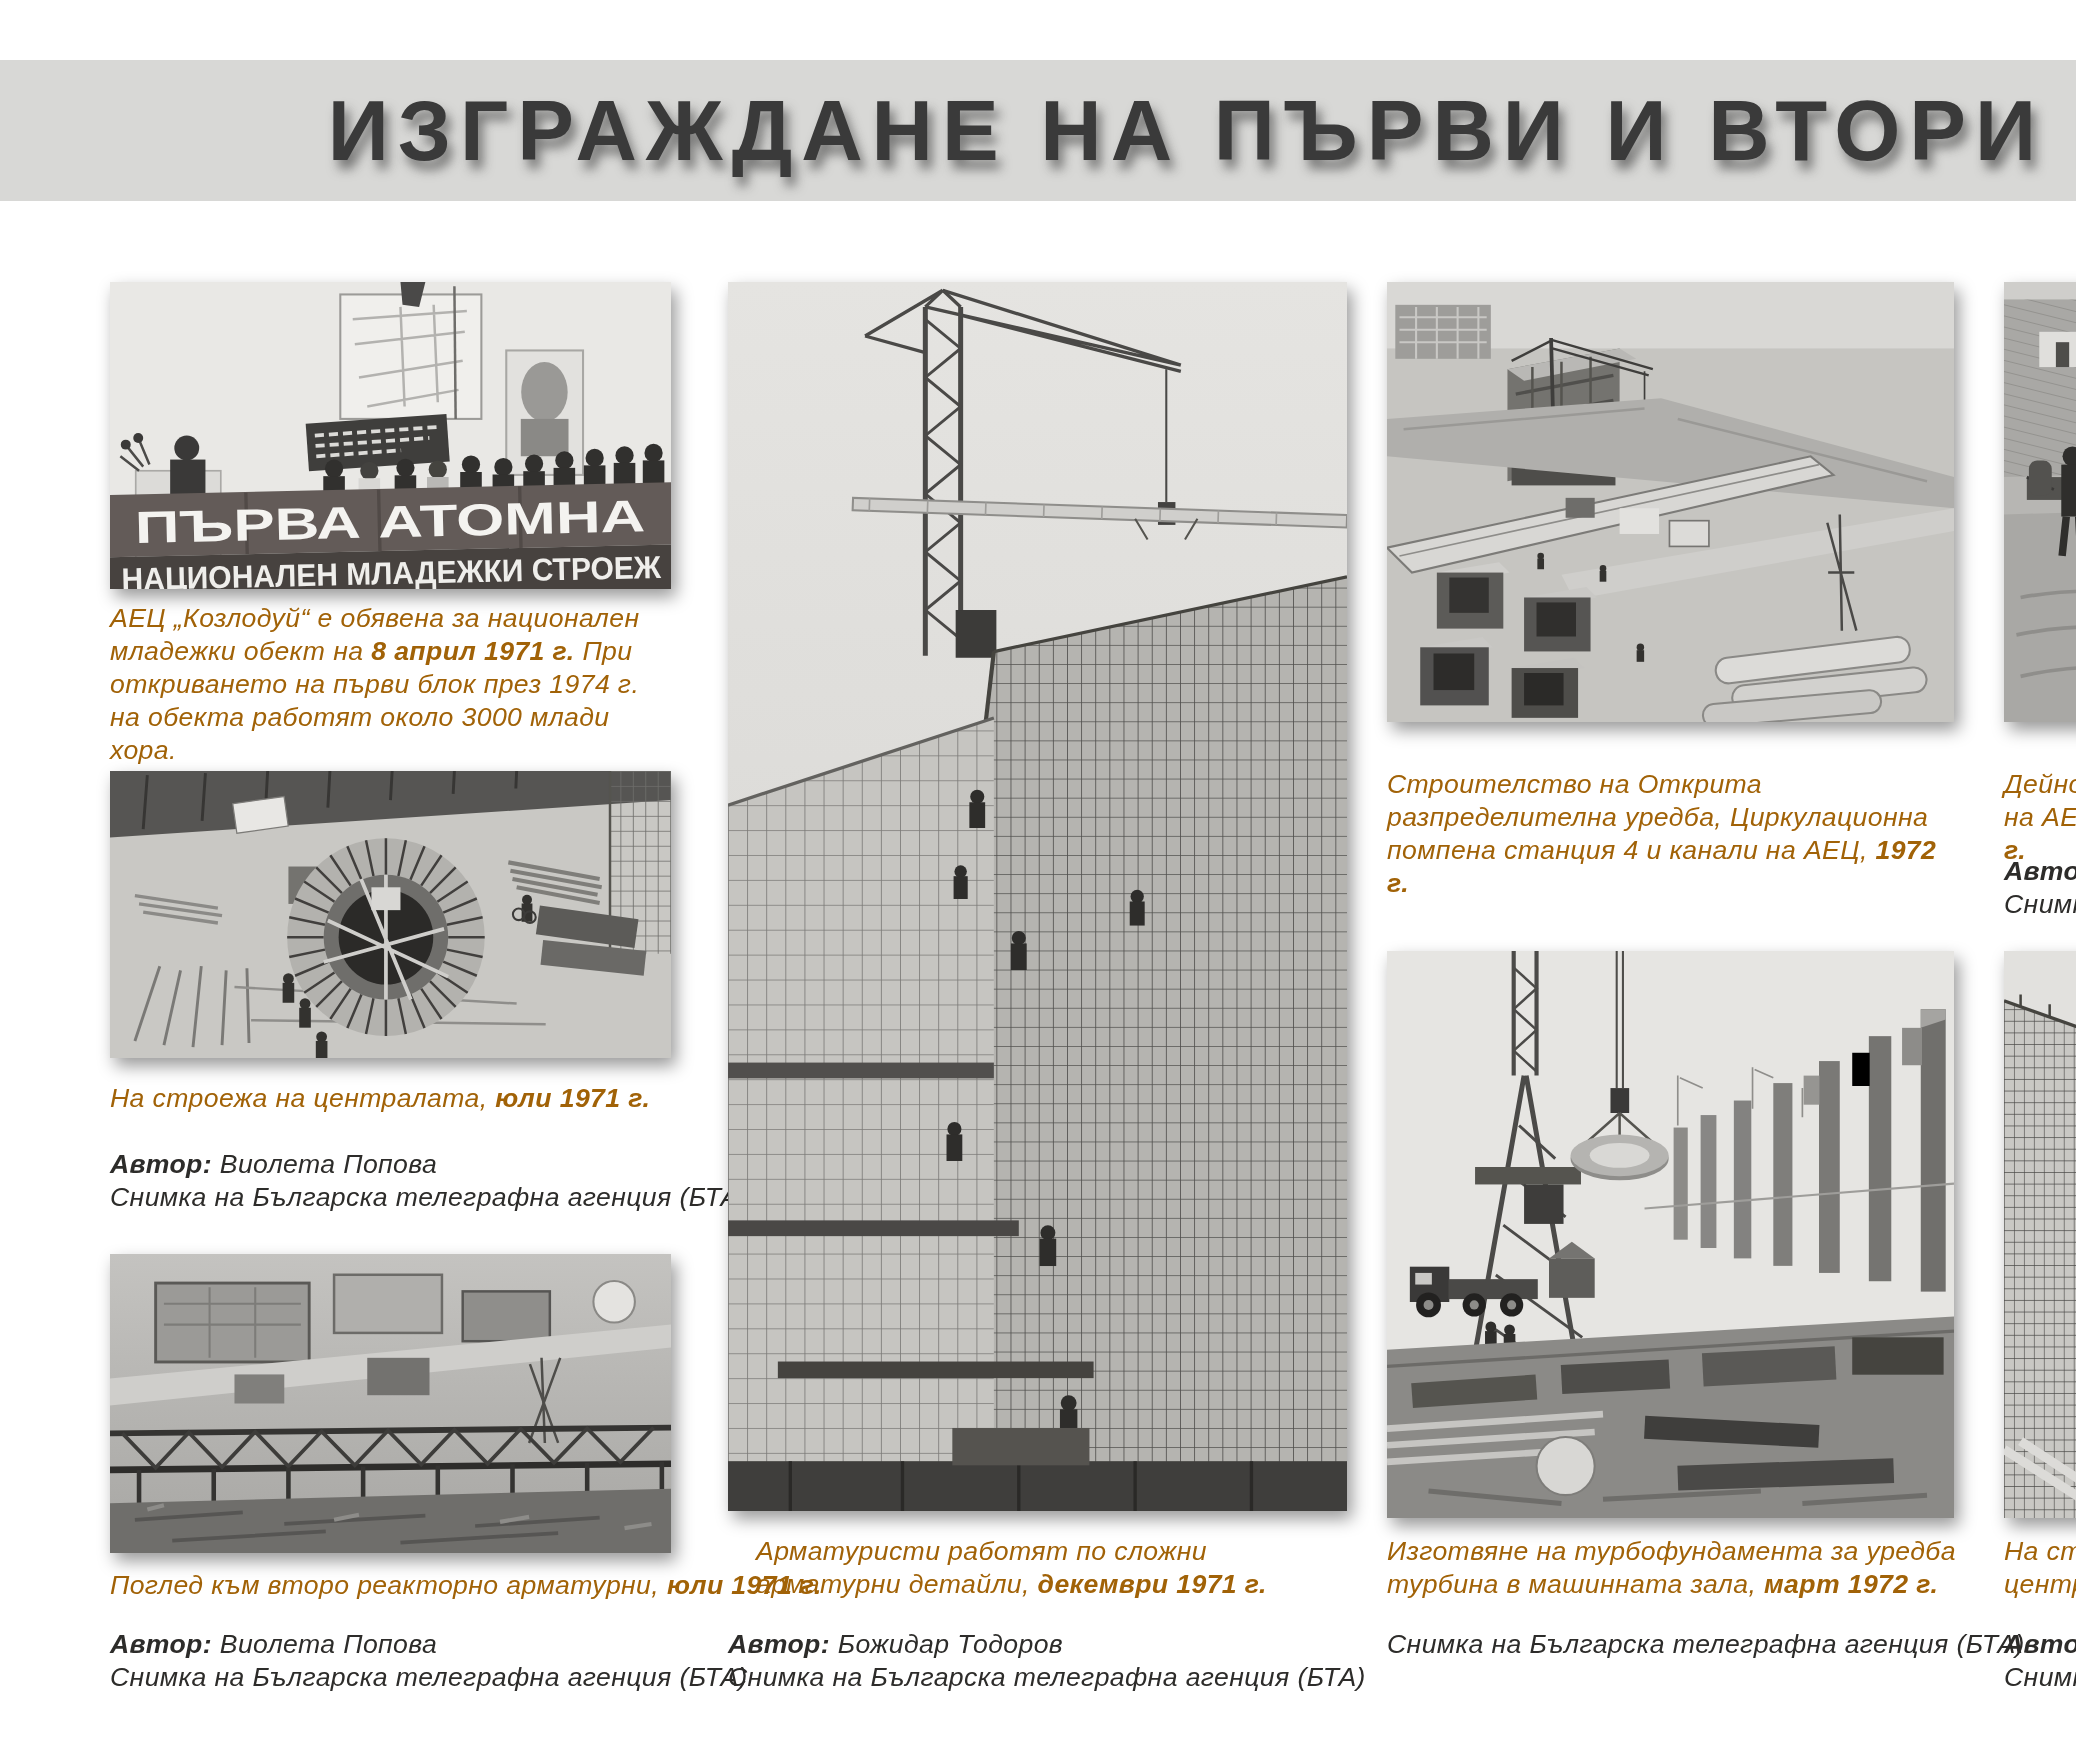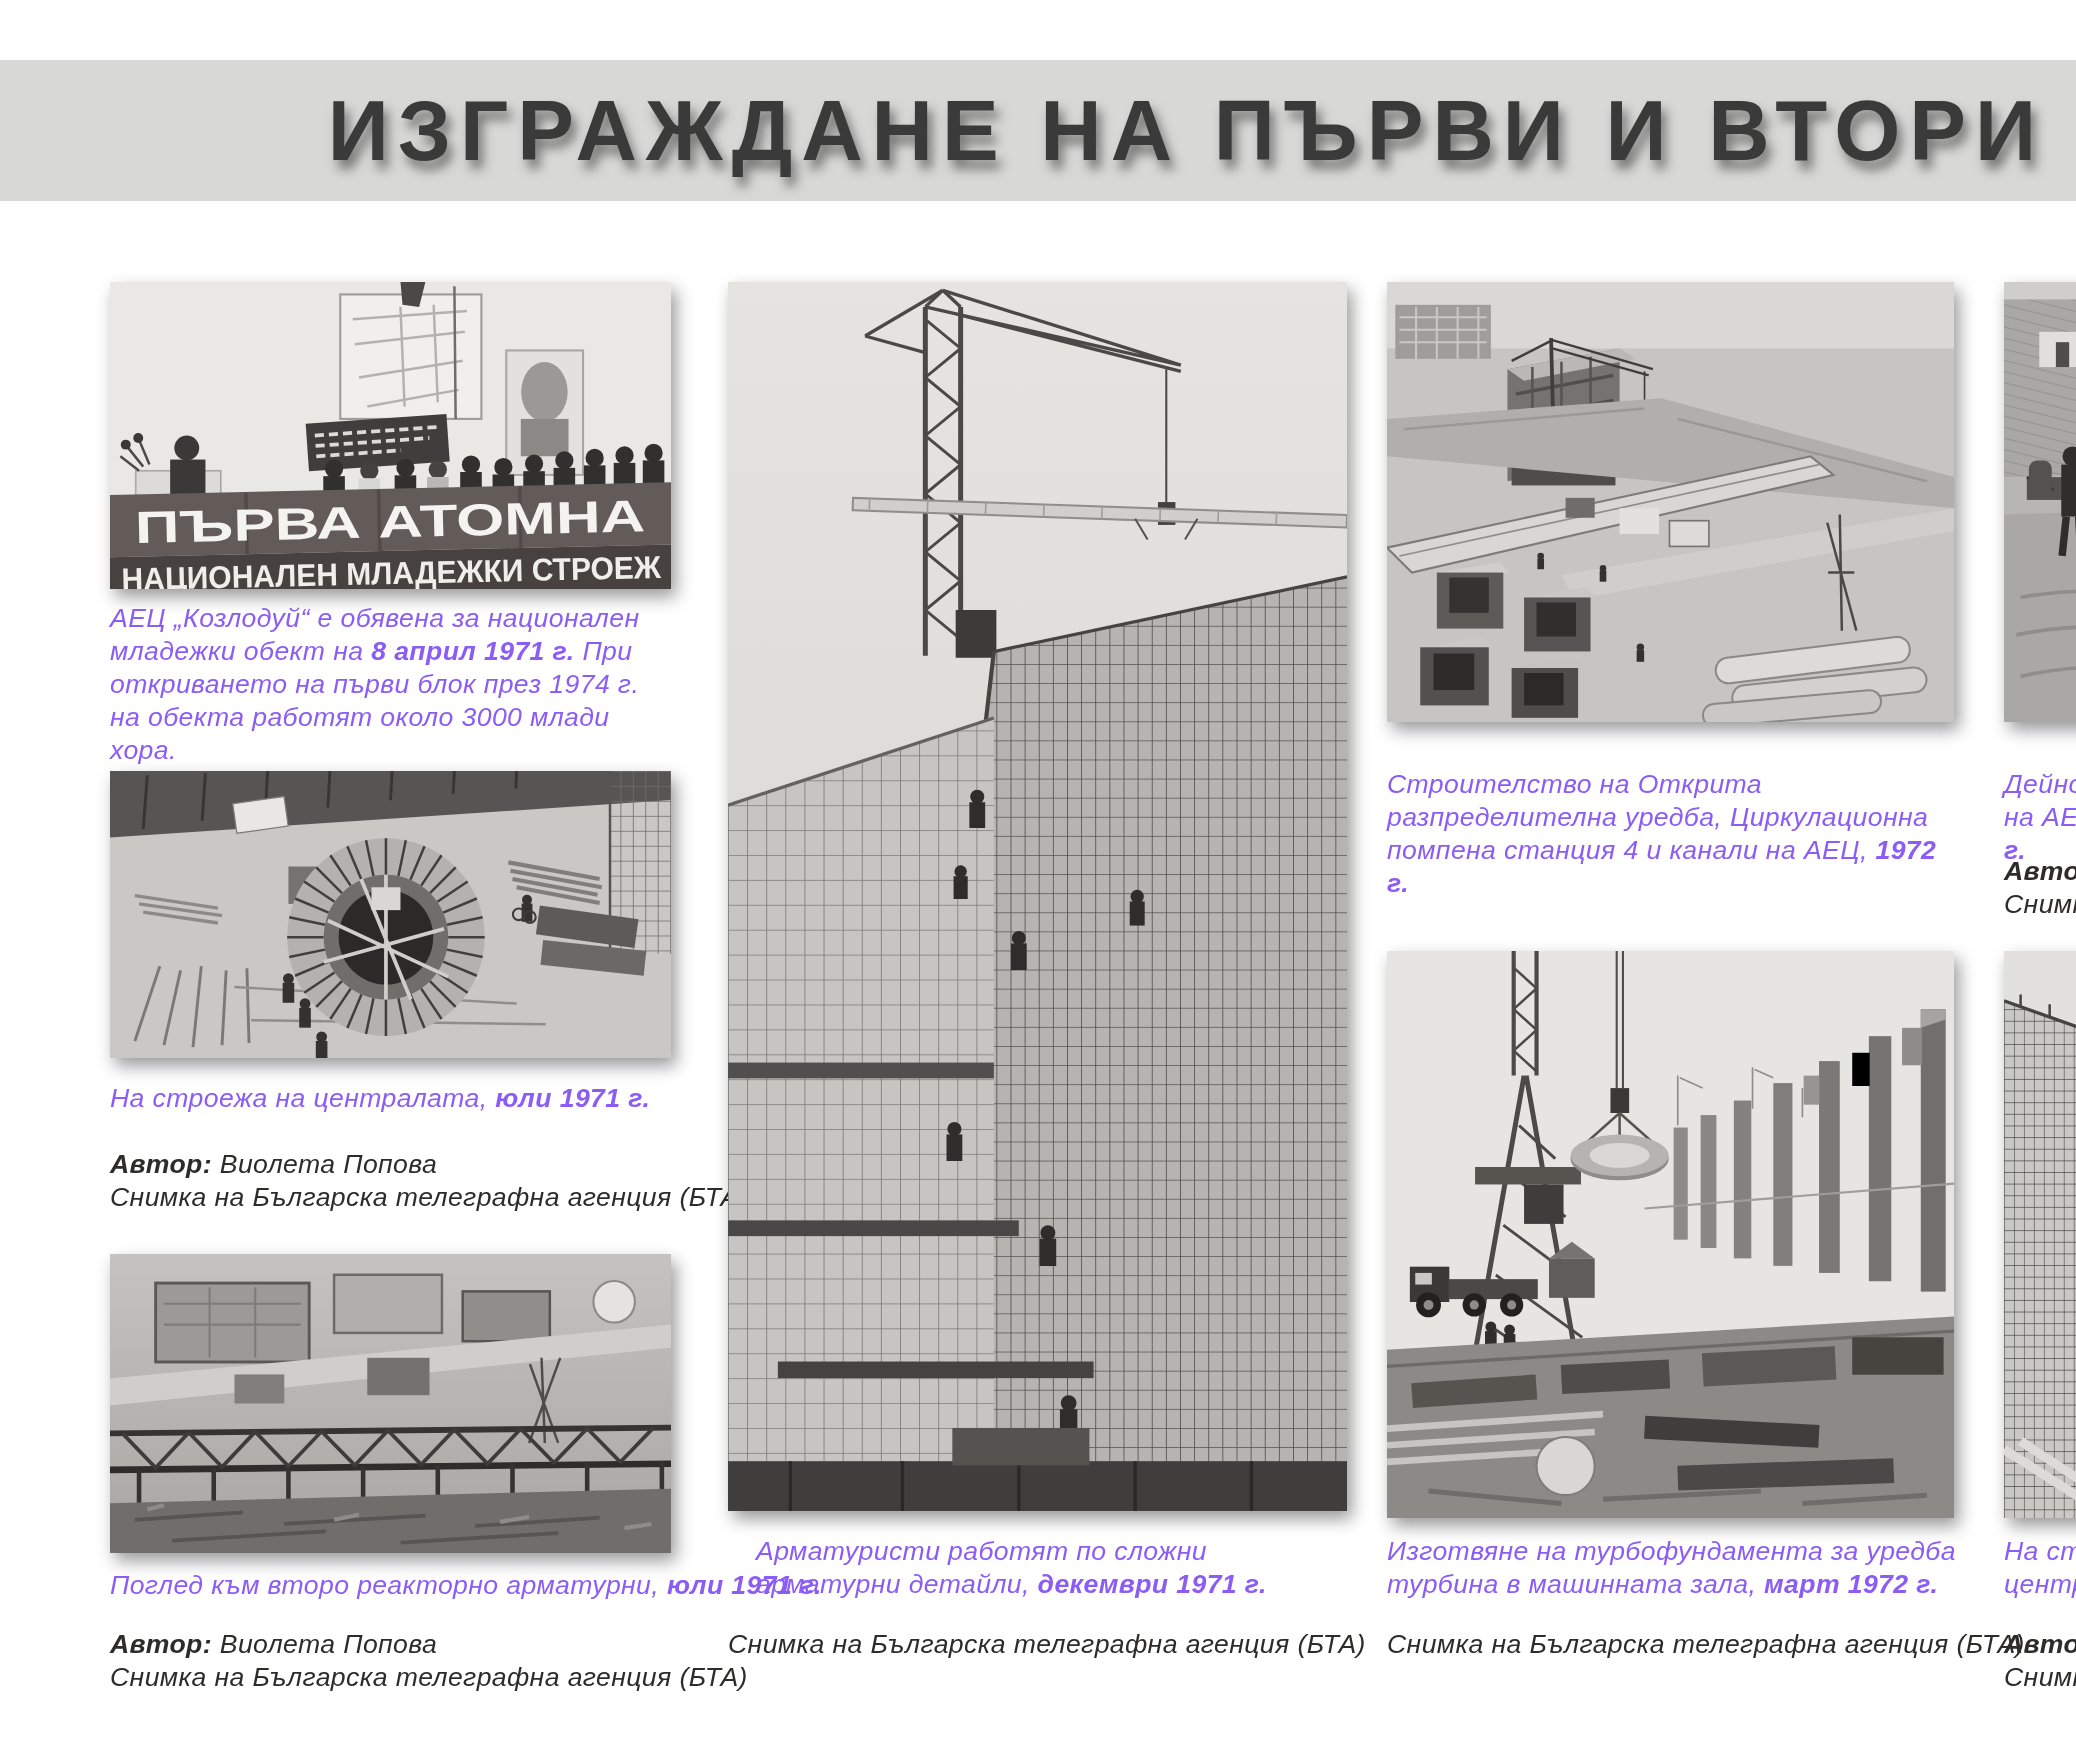--- a/index.html
+++ b/index.html
@@ -20,21 +20,21 @@
     white-space:nowrap;
   }
   .photo{
     position:absolute;
     box-shadow:5px 7.5px 16px rgba(0,0,0,0.40);
     background:#cfcecb;
   }
   .photo svg{display:block;width:100%;height:100%;}
   .cap{
     position:absolute;font-style:italic;font-size:26.6px;line-height:33px;
-    color:#8b5cf6;letter-spacing:0.4px;
+    color:#a16207;letter-spacing:0.4px;
   }
   .cap b{font-weight:700;}
   .nowrap{white-space:nowrap;font-style:italic;}
   .author{
     position:absolute;font-style:italic;font-size:26.6px;line-height:33px;
     color:#2d2c2a;letter-spacing:0.4px;white-space:nowrap;
   }
   .author .lbl{font-weight:700;}
 </style>
 </head>
@@ -326,20 +326,21 @@
     <path d="M150 2840 V2960 M420 2840 V2960 M700 2840 V2960 M980 2840 V2960 M1260 2840 V2960" stroke="#2a2927" stroke-width="8"></path>
     <rect x="540" y="2760" width="330" height="90" fill="#55534f"></rect>
   </svg>
 </figure>
 
 <div class="cap" style="left:728px;top:1535px;width:557px;margin-left:28px;">
   <span>Арматуристи работят по сложни арматурни детайли, </span><b>декември 1971 г.</b>
 </div>
 
 <div class="author" style="left:728px;top:1628px;">
+  <div><span class="lbl">Автор:</span> <span>Божидар Тодоров</span></div>
   <div>Снимка на Българска телеграфна агенция (БТА)</div>
 </div>
 
 <figure class="photo" style="left:1387px;top:282px;width:567px;height:440px;margin:0">
   <svg viewBox="0 0 1365 1060" preserveAspectRatio="none">
     <rect width="1365" height="1060" fill="#c6c5c1"></rect>
     <rect width="1365" height="160" fill="#d9d8d5"></rect>
 
     <rect x="20" y="55" width="230" height="130" fill="#9e9d9a"></rect>
     <path d="M30 85 H240 M30 115 H240 M30 145 H240 M70 60 V185 M120 60 V185 M170 60 V185 M220 60 V185" stroke="#c9c8c5" stroke-width="5"></path>

